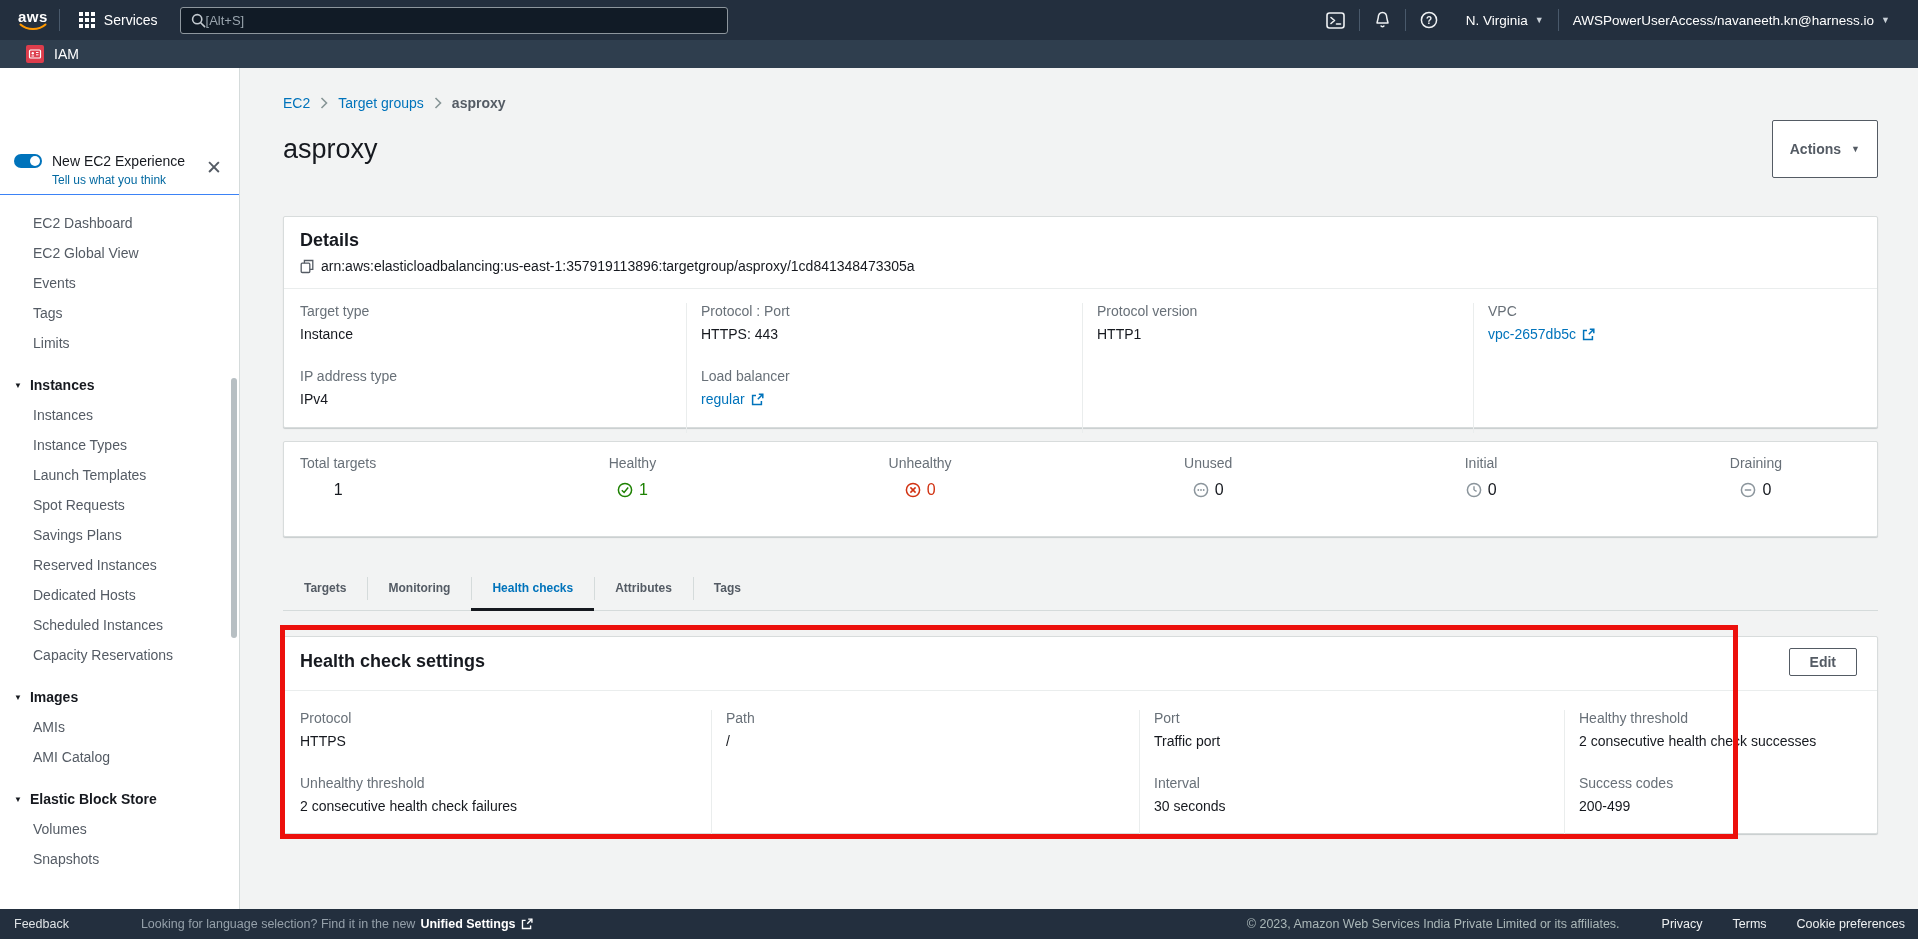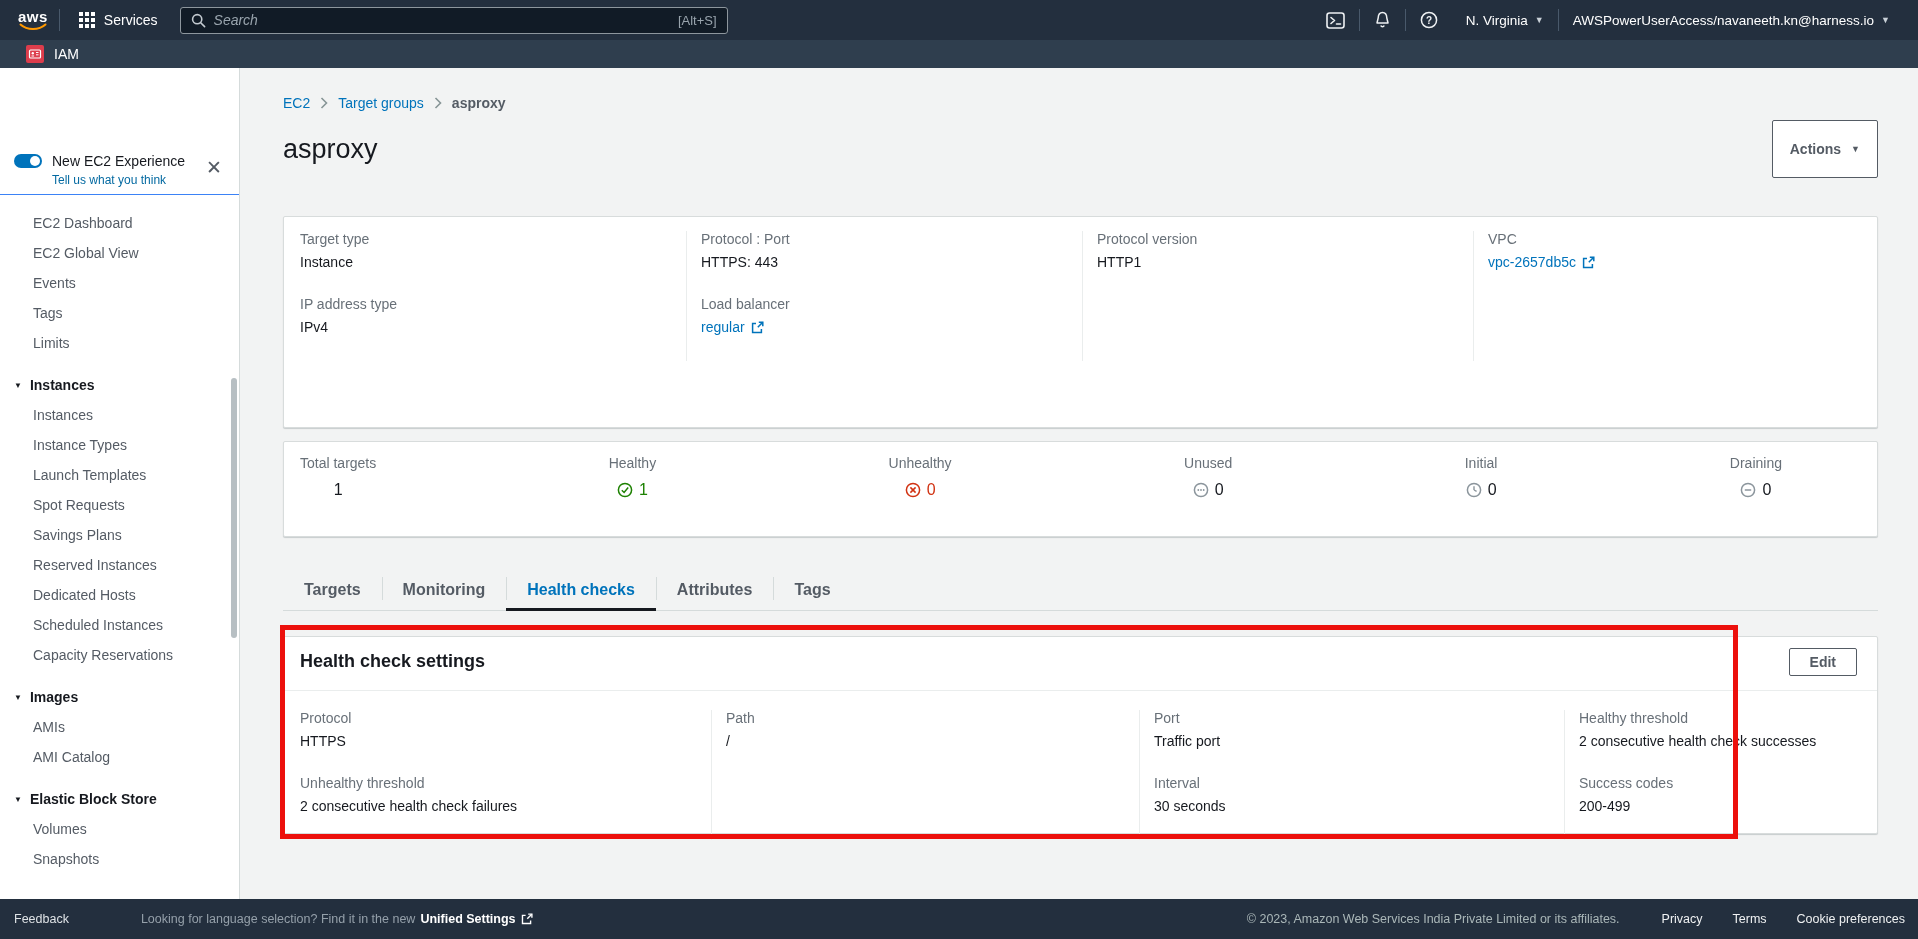--- a/index.html
+++ b/index.html
@@ -65,34 +65,34 @@
   .f-link { color:#0073bb; cursor:pointer; display:inline-flex; align-items:center; gap:6px; }
 
   .summary-card { margin-top:13px; height:96px; display:flex; justify-content:space-between; padding:13px 95px 0 16px; }
   .sum-item { text-align:center; }
   .sum-label { font-size:14px; color:#687078; }
   .sum-value { margin-top:10px; display:flex; align-items:center; justify-content:center; gap:6px; font-size:16px; color:#16191f; }
   .sum-value.green { color:#1d8102; }
   .sum-value.red { color:#d13212; }
 
   .tabs { margin-top:34px; display:flex; border-bottom:1px solid #d5dbdb; height:40px; }
-  .tab { position:relative; padding:10px 21px 0 21px; font-size:16px; font-weight:bold; color:#545b64; cursor:pointer; }
+  .tab { position:relative; padding:10px 21px 0 21px; font-size:12px; font-weight:bold; color:#545b64; cursor:pointer; }
   .tab:not(:first-child)::before { content:""; position:absolute; left:0; top:6px; bottom:10px; width:1px; background:#d5dbdb; }
   .tab.active { color:#0073bb; }
   .tab.active::after { content:""; position:absolute; left:0; right:0; bottom:-1px; height:3px; background:#16191f; }
 
   .hc-card { margin-top:25px; height:198px; position:relative; }
   .hc-head { position:relative; padding:14px 20px 18px 16px; border-bottom:1px solid #eaeded; }
   .edit-btn { position:absolute; right:20px; top:11px; background:#fff; border:1px solid #545b64; border-radius:2px; color:#545b64; font-weight:bold; font-size:14px; padding:5px 20px; cursor:pointer; }
   .hc-grid { display:grid; grid-template-columns:427px 428px 425px 1fr; height:calc(100% - 56px); padding-top:19px; }
 
   .annotation { position:absolute; left:280px; top:625px; width:1458px; height:214px; border:5px solid #ec100c; z-index:40; pointer-events:none; }
 
   
-  .footer { position:absolute; left:0; right:0; bottom:0; height:40px; background:#232f3e; display:flex; align-items:center; font-size:12.5px; color:#dfe3e6; z-index:30; }
+  .footer { position:absolute; left:0; right:0; bottom:0; height:30px; background:#232f3e; display:flex; align-items:center; font-size:12.5px; color:#dfe3e6; z-index:30; }
   .fb { margin-left:14px; cursor:pointer; }
   .lang { margin-left:72px; color:#95a0aa; display:flex; align-items:center; gap:5px; }
   .lang b { color:#fff; cursor:pointer; }
   .foot-right { margin-left:auto; display:flex; align-items:center; margin-right:13px; gap:30px; }
   .copyright { color:#aab7b8; margin-right:12px; }
   .foot-link { color:#eff1f2; cursor:pointer; }
 
   svg { display:block; }
 </style>
 </head>
@@ -122,21 +122,20 @@
             <rect x="12" y="12" width="4" height="4"></rect>
           </g>
       </svg>
       <span>Services</span>
     </div>
     <div class="search-box">
       <svg width="15" height="15" viewBox="0 0 15 15">
           <circle cx="6.2" cy="6.2" r="4.6" stroke="#c3cad0" stroke-width="1.6" fill="none"></circle>
           <line x1="9.7" y1="9.7" x2="13.6" y2="13.6" stroke="#c3cad0" stroke-width="1.6" stroke-linecap="round"></line>
         </svg>
-      <input type="text" placeholder="Search" style="">
       <span class="search-shortcut">[Alt+S]</span>
     </div>
 
     <div class="top-right">
       <div class="top-icon-btn">
         <svg width="19" height="17" viewBox="0 0 19 17">
             <rect x="1" y="1" width="17" height="15" rx="2.5" stroke="#eef1f3" stroke-width="1.6" fill="none"></rect>
             <polyline points="5,5.5 8.5,8.5 5,11.5" stroke="#eef1f3" stroke-width="1.6" fill="none" stroke-linecap="round" stroke-linejoin="round"></polyline>
             <line x1="10.5" y1="12" x2="14.5" y2="12" stroke="#eef1f3" stroke-width="1.6" stroke-linecap="round"></line>
           </svg>
@@ -243,20 +242,30 @@
 
     <div class="title-row">
       <h1 class="page-title">asproxy</h1>
       <button class="btn-secondary">
         <span>Actions</span>
         <span class="caret" style="color:#545b64;">▼</span>
       </button>
     </div>
 
     <section class="card details-card">
+      <div class="card-head">
+        <div class="card-title">Details</div>
+        <div class="arn-row">
+          <svg width="14" height="15" viewBox="0 0 14 15">
+              <rect x="1.2" y="4.2" width="8.6" height="9.3" rx="1" stroke="#545b64" stroke-width="1.3" fill="none"></rect>
+              <path d="M4.4 4.2 V1.5 H12.8 V10.3 H9.9" stroke="#545b64" stroke-width="1.3" fill="none"></path>
+            </svg>
+          <span>arn:aws:elasticloadbalancing:us-east-1:357919113896:targetgroup/asproxy/1cd841348473305a</span>
+        </div>
+      </div>
       <div class="details-grid">
         <div class="gcol">
           <div class="field">
             <div class="f-label">Target type</div>
             <div class="f-value">Instance</div>
           </div>
           <div class="field">
             <div class="f-label">IP address type</div>
             <div class="f-value">IPv4</div>
           </div>

